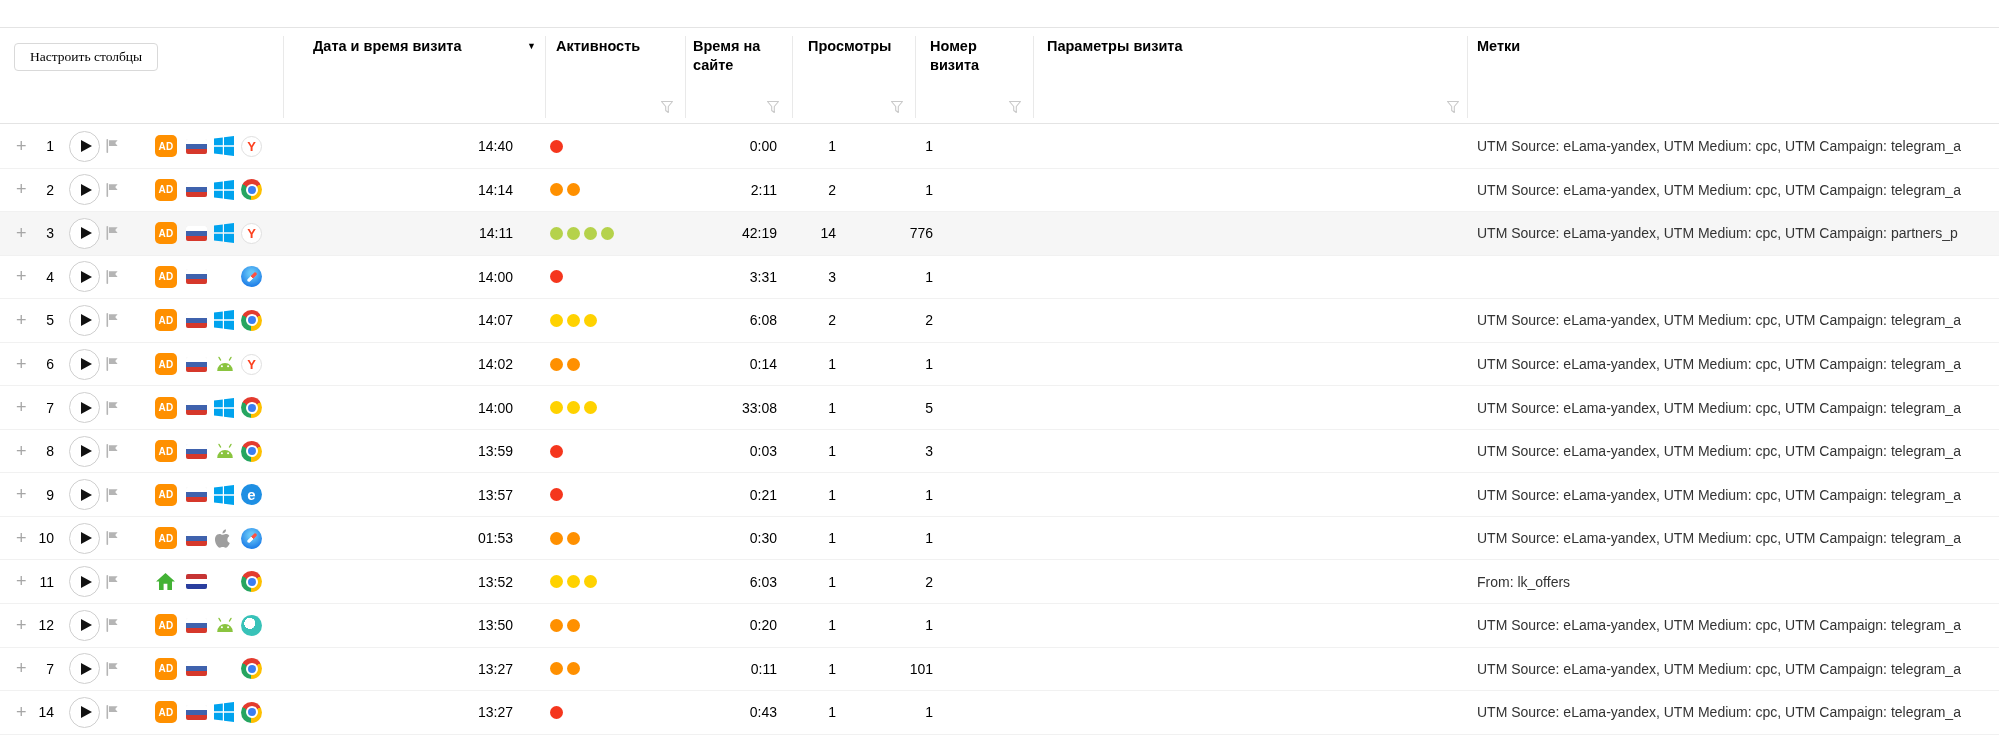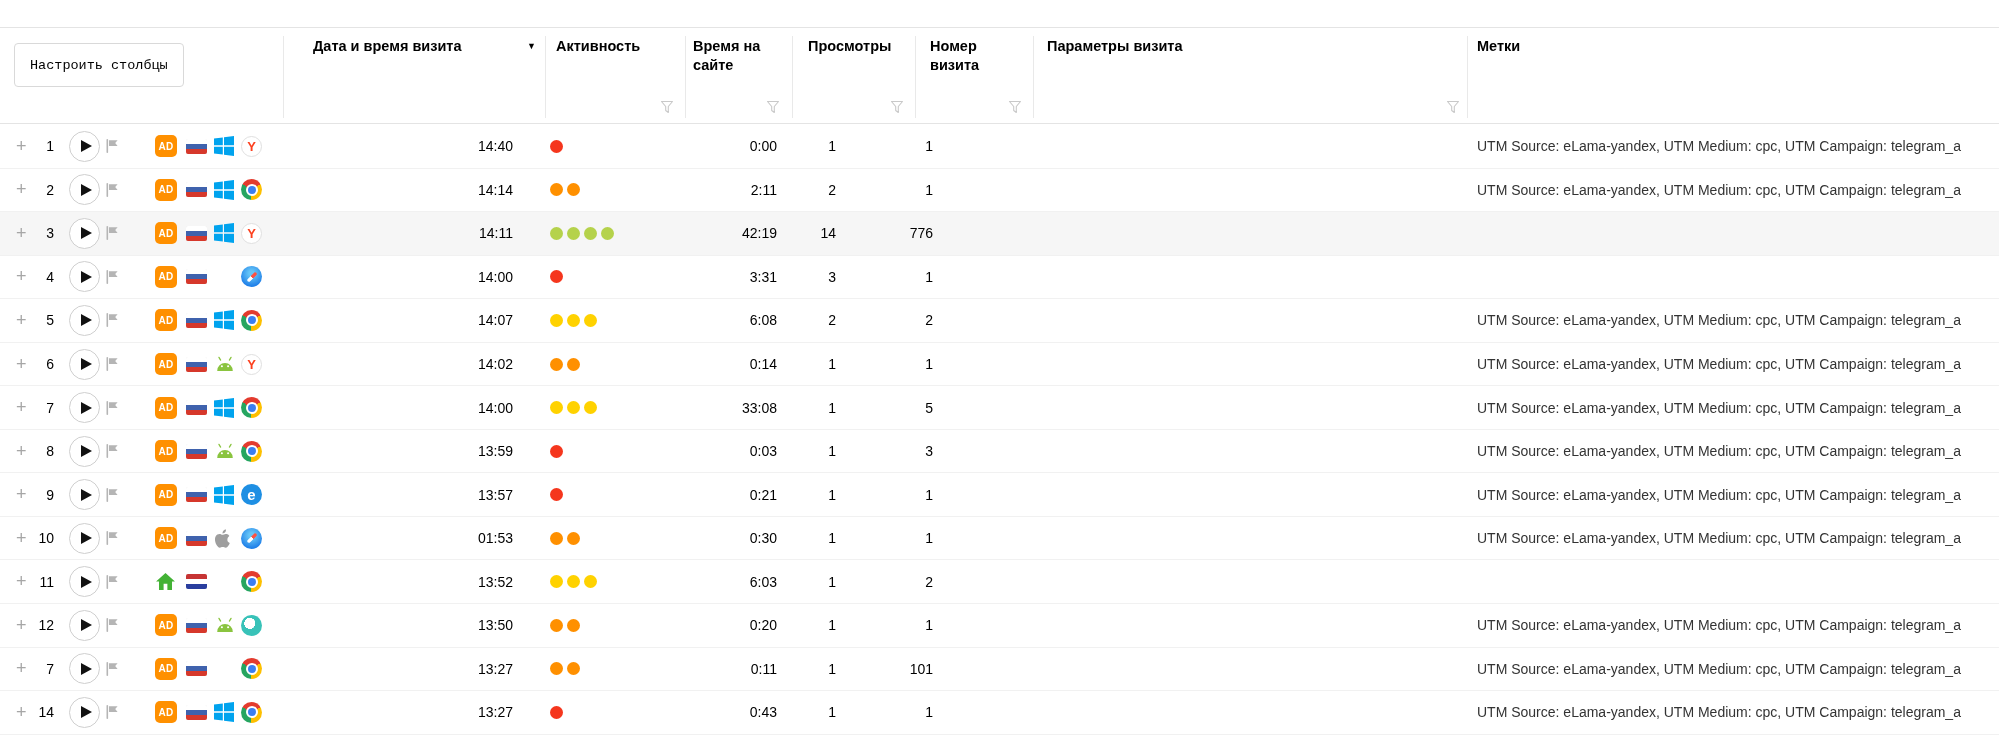--- a/index.html
+++ b/index.html
@@ -9,23 +9,23 @@
     font-family:"Liberation Sans", sans-serif; color:#000;
   }
   .screen { position:absolute; inset:0; }
 
   
   .table-header {
     position:absolute; left:0; top:27px; width:1999px; height:97px;
     border-top:1px solid #e4e4e4; border-bottom:1px solid #e4e4e4; background:#fff;
   }
   .btn-configure {
-    position:absolute; left:14px; top:15px; height:44px; padding:0 15px;
+    position:absolute; left:14px; top:15px; height:28px; padding:0 15px;
     background:#fff; border:1px solid #d9d9d9; border-radius:4px;
-    font-family:Liberation Mono, monospace; font-size:13.5px; color:#000; cursor:pointer;
+    font-family:Liberation Serif, serif; font-size:13.5px; color:#000; cursor:pointer;
   }
   .col-sep { position:absolute; top:8px; height:82px; width:1px; background:#e9e9e9; }
   .col-h { position:absolute; top:9px; font-weight:bold; font-size:14.5px; line-height:1.3; color:#000; cursor:pointer; }
   .sort-arrow { position:absolute; left:527px; top:13px; font-size:9px; color:#000; }
   .funnel { position:absolute; top:72px; width:14px; height:14px; cursor:pointer; }
 
   
   .rows { position:absolute; left:0; top:125px; width:1999px; }
   .row { position:relative; height:43.55px; border-bottom:1px solid #f1f1f1; background:#fff; }
   .row.hl { background:#f6f6f6; }
@@ -283,20 +283,21 @@
         <div class="cell c-time">14:11</div>
         <div class="cell c-activity">
           <span class="dot" style="background: rgb(181, 210, 75);"></span>
           <span class="dot" style="background: rgb(181, 210, 75);"></span>
           <span class="dot" style="background: rgb(181, 210, 75);"></span>
           <span class="dot" style="background: rgb(181, 210, 75);"></span>
         </div>
         <div class="cell c-onsite">42:19</div>
         <div class="cell c-views">14</div>
         <div class="cell c-visitnum">776</div>
+        <div class="cell c-label">UTM Source: eLama-yandex, UTM Medium: cpc, UTM Campaign: partners_p</div>
       </div>
       <div class="row">
         <div class="cell c-plus">+</div>
         <div class="cell c-num">4</div>
         <div class="cell c-play">
           <button class="play-btn">
             <span class="play-tri"></span>
           </button>
         </div>
         <div class="cell c-flagmark">
@@ -720,20 +721,21 @@
         <div class="cell c-time">13:52</div>
         <div class="cell c-activity">
           <span class="dot" style="background: rgb(255, 210, 0);"></span>
           <span class="dot" style="background: rgb(255, 210, 0);"></span>
           <span class="dot" style="background: rgb(255, 210, 0);"></span>
         </div>
         <div class="cell c-onsite">6:03</div>
         <div class="cell c-views">1</div>
         <div class="cell c-visitnum">2</div>
         <div class="cell c-params"></div>
+        <div class="cell c-label">From: lk_offers</div>
       </div>
       <div class="row">
         <div class="cell c-plus">+</div>
         <div class="cell c-num">12</div>
         <div class="cell c-play">
           <button class="play-btn">
             <span class="play-tri"></span>
           </button>
         </div>
         <div class="cell c-flagmark">

